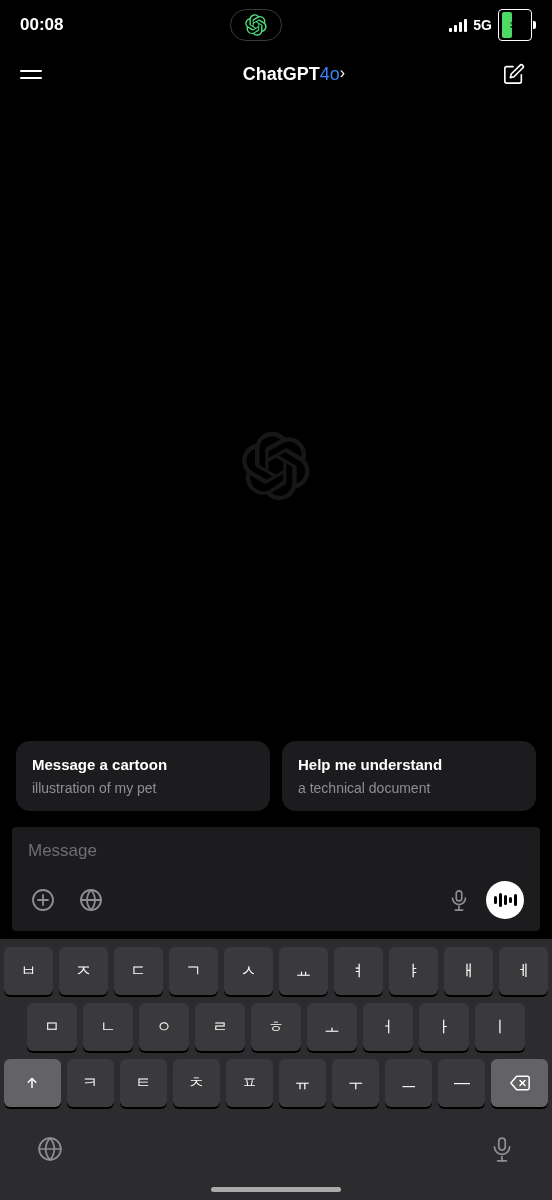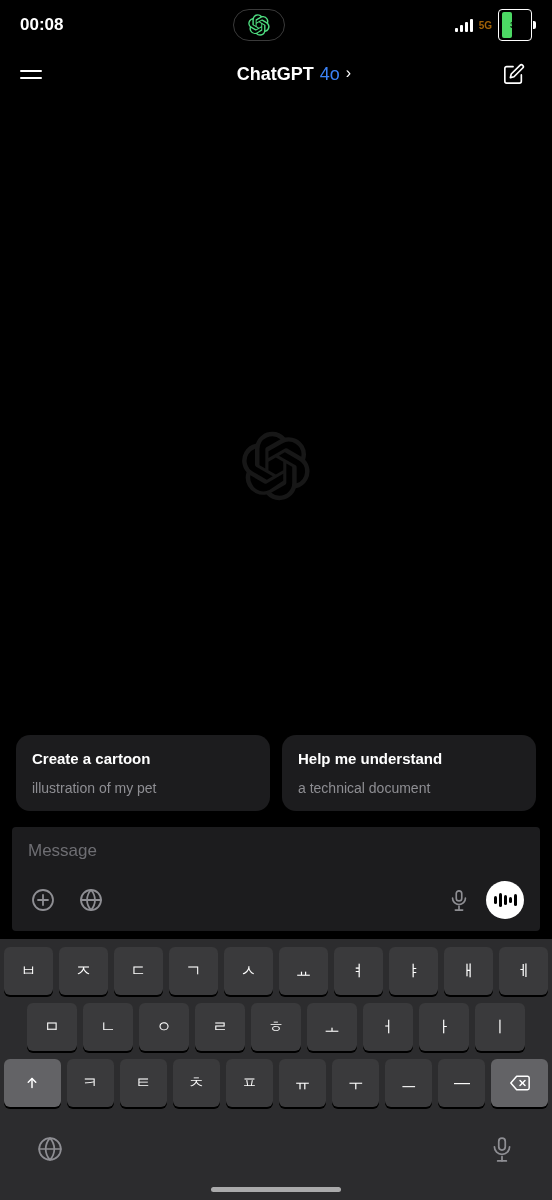--- a/index.html
+++ b/index.html
@@ -58,23 +58,23 @@
       align-items: flex-end;
       gap: 2px;
       height: 14px;
     }
     .signal-bar {
       width: 3px;
       background: #fff;
       border-radius: 1px;
     }
     .fiveg-label {
-      font-size: 10px;
+      font-size: 14px;
       font-weight: 600;
-      color: #a16207;
+      color: #ffffff;
     }
     .battery-container {
       display: flex;
       align-items: center;
       border: 1.5px solid #fff;
       border-radius: 4px;
       padding: 2px 3px;
       position: relative;
       width: 34px;
       height: 32px;
@@ -124,21 +124,20 @@
       cursor: pointer;
     }
     .nav-menu-line {
       width: 22px;
       height: 2px;
       background: #fff;
       border-radius: 1px;
     }
     .nav-title-wrapper {
       display: flex;
-      gap: 6px;
       cursor: pointer;
       margin-left: 36px;
     }
     .nav-title {
       font-size: 18px;
       font-weight: 600;
       color: #fff;
     }
     .nav-model {
       font-size: 18px;
@@ -201,21 +200,21 @@
       font-size: 15px;
       font-weight: 600;
       color: #fff;
       line-height: 1.3;
     }
     .suggestion-subtitle {
       font-size: 14px;
       font-weight: 400;
       color: #8e8e93;
       line-height: 1.3;
-      margin-top: 10px;
+      margin-top: 4px;
     }
 
     
     .input-area {
       background: #1c1c1e;
       border-radius: 4px;
       margin: 0 12px 8px;
       padding: 14px 16px 12px;
     }
     .message-input {
@@ -413,21 +412,21 @@
 </div>
 
 <div class="main-content">
 
   <svg class="openai-logo" viewBox="0 0 41 41" fill="none">
     <path d="M37.532 16.87a9.963 9.963 0 00-.856-8.184 10.078 10.078 0 00-10.855-4.835 9.964 9.964 0 00-7.505-3.348 10.079 10.079 0 00-9.612 6.977 9.967 9.967 0 00-6.664 4.834 10.08 10.08 0 001.24 11.817 9.965 9.965 0 00.856 8.185 10.079 10.079 0 0010.855 4.835 9.965 9.965 0 007.504 3.347 10.078 10.078 0 009.617-6.981 9.967 9.967 0 006.663-4.834 10.079 10.079 0 00-1.243-11.813zM22.498 37.886a7.474 7.474 0 01-4.799-1.735c.061-.033.168-.091.237-.134l7.964-4.6a1.294 1.294 0 00.655-1.134V19.054l3.366 1.944a.12.12 0 01.066.092v9.299a7.505 7.505 0 01-7.49 7.496zM6.392 31.006a7.471 7.471 0 01-.894-5.023c.06.036.162.099.237.141l7.964 4.6a1.297 1.297 0 001.308 0l9.724-5.614v3.888a.12.12 0 01-.048.103L16.58 34.54a7.504 7.504 0 01-10.188-3.533zM4.297 13.62A7.469 7.469 0 018.2 10.333c0 .068-.004.19-.004.274v9.201a1.294 1.294 0 00.654 1.132l9.723 5.614-3.366 1.944a.12.12 0 01-.114.012L7.044 23.86A7.504 7.504 0 014.297 13.62zm27.658 6.437l-9.724-5.615 3.367-1.943a.121.121 0 01.114-.012l8.048 4.648a7.498 7.498 0 01-1.158 13.528v-9.476a1.293 1.293 0 00-.647-1.13zm3.35-5.043c-.059-.037-.162-.099-.236-.141l-7.965-4.6a1.298 1.298 0 00-1.308 0l-9.723 5.614v-3.888a.12.12 0 01.048-.103l8.051-4.645a7.497 7.497 0 0111.133 7.763zm-21.063 6.929l-3.367-1.944a.12.12 0 01-.065-.092v-9.299a7.497 7.497 0 0112.293-5.756 6.94 6.94 0 00-.236.134l-7.965 4.6a1.294 1.294 0 00-.654 1.132l-.006 11.225zm1.829-3.943l4.33-2.501 4.332 2.5v4.999l-4.331 2.5-4.331-2.5V18z" fill="#3a3a3a"></path>
   </svg>
 
   <div class="suggestions">
     <div class="suggestion-chip">
-      <div class="suggestion-title">Create a cartoon</div>
+      <div class="suggestion-title">Message a cartoon</div>
       <div class="suggestion-subtitle">illustration of my pet</div>
     </div>
     <div class="suggestion-chip">
       <div class="suggestion-title">Help me understand</div>
       <div class="suggestion-subtitle">a technical document</div>
     </div>
   </div>
 </div>
 
 <div class="input-area">

